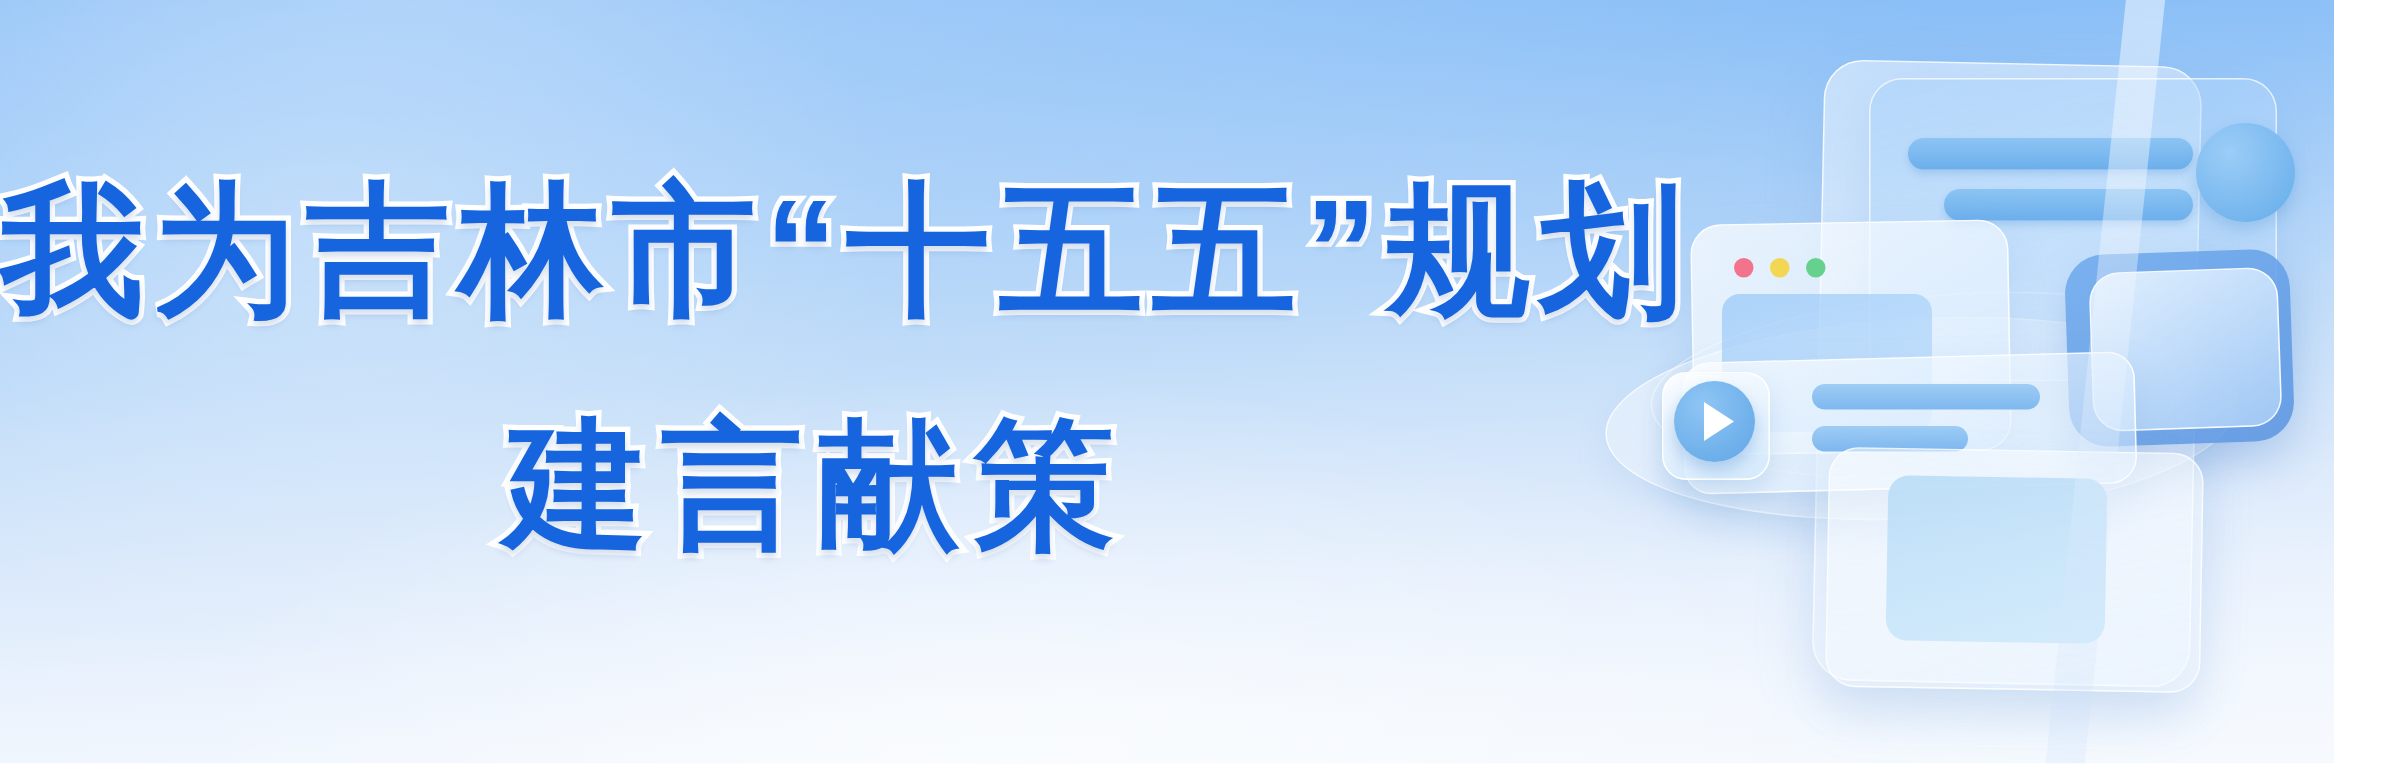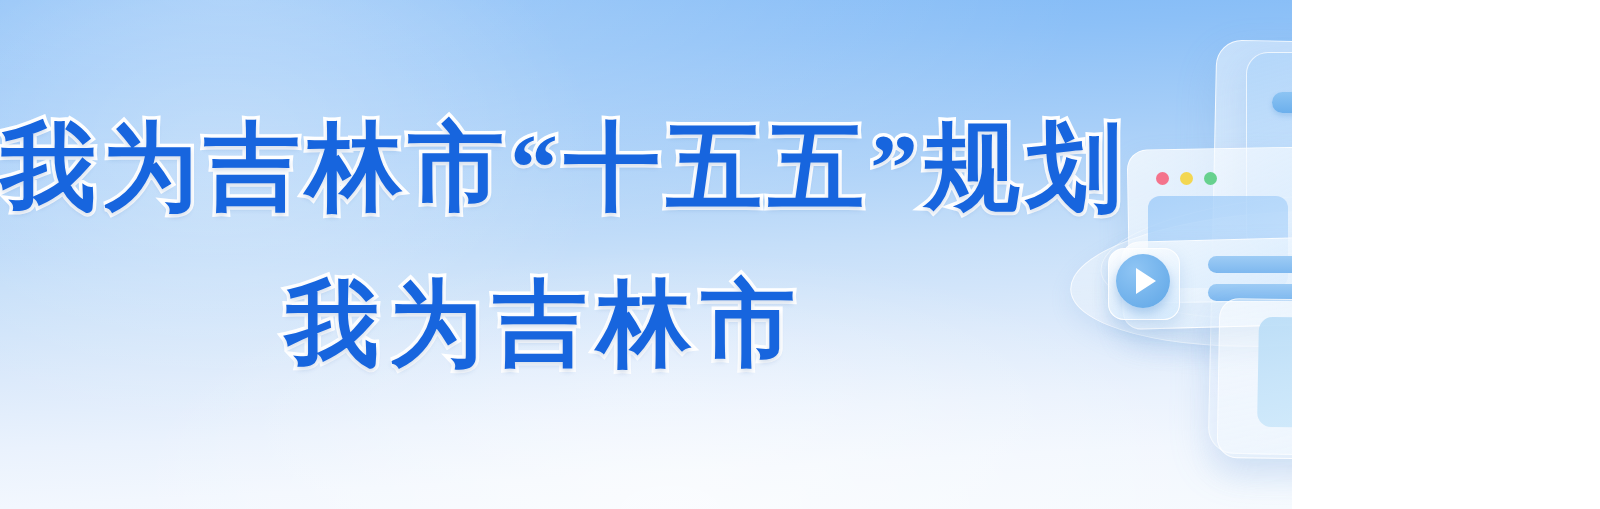--- a/index.html
+++ b/index.html
@@ -3,24 +3,24 @@
 <meta charset="utf-8">
 <style>
   html, body {
     margin: 0;
     padding: 0;
     background: #ffffff;
   }
 
   .banner {
     position: relative;
-    width: 1292px;
+    width: 1556px;
     height: 509px;
     overflow: hidden;
-    font-family: Liberation Serif, serif;
+    font-family: Liberation Sans, sans-serif;
     background:
       radial-gradient(120% 95% at 18% 0%, rgba(255,255,255,0.30) 0%, rgba(255,255,255,0) 55%),
       linear-gradient(177deg,
         #7CB7F6 0%,
         #8CC0F7 14%,
         #A8CFF8 32%,
         #C6DFF9 50%,
         #DCEAFB 66%,
         #EAF2FD 78%,
         #F2F7FE 88%,
@@ -320,16 +320,16 @@
     <div class="ill-layer mbar mbar-2"></div>
 
     <div class="ill-layer panel-low"></div>
     <div class="ill-layer panel-low-img"></div>
 
     <div class="ill-layer streak"></div>
   </div>
 
   <div class="headline">
     <span class="line line-1">我为吉林市“十五五”规划</span>
-    <span class="line line-2">我为吉林市</span>
+    <span class="line line-2">建言献策</span>
   </div>
 
 </div>
 
 </body></html>

